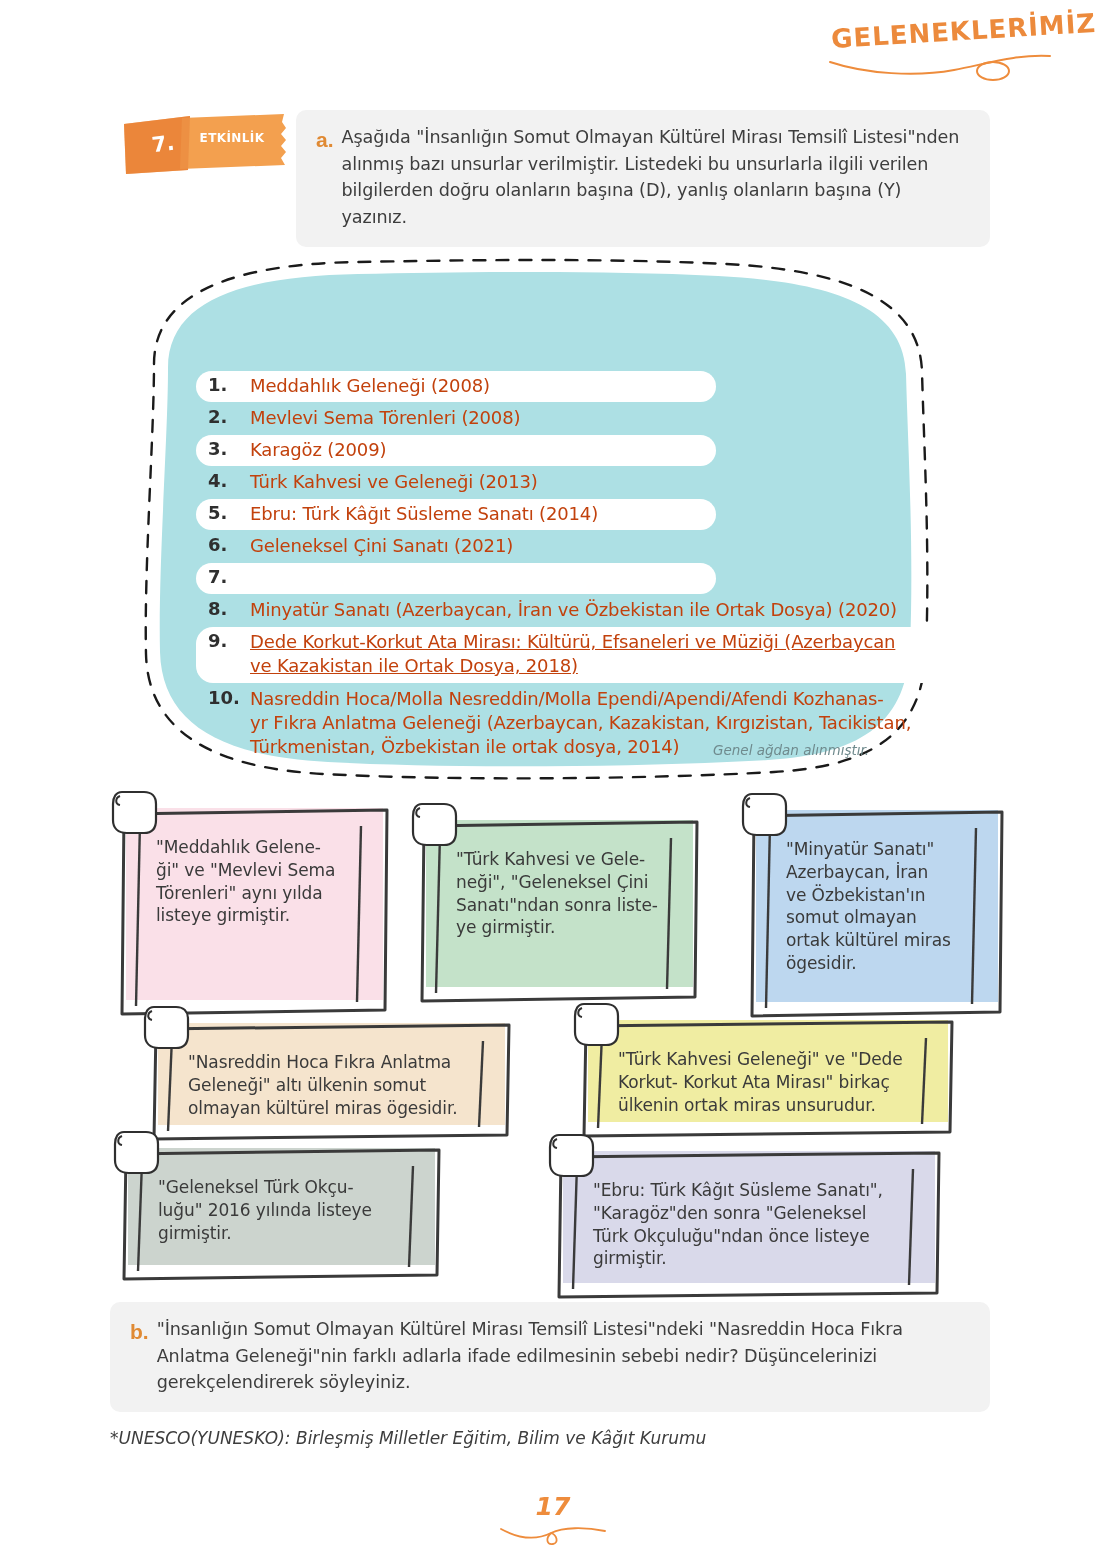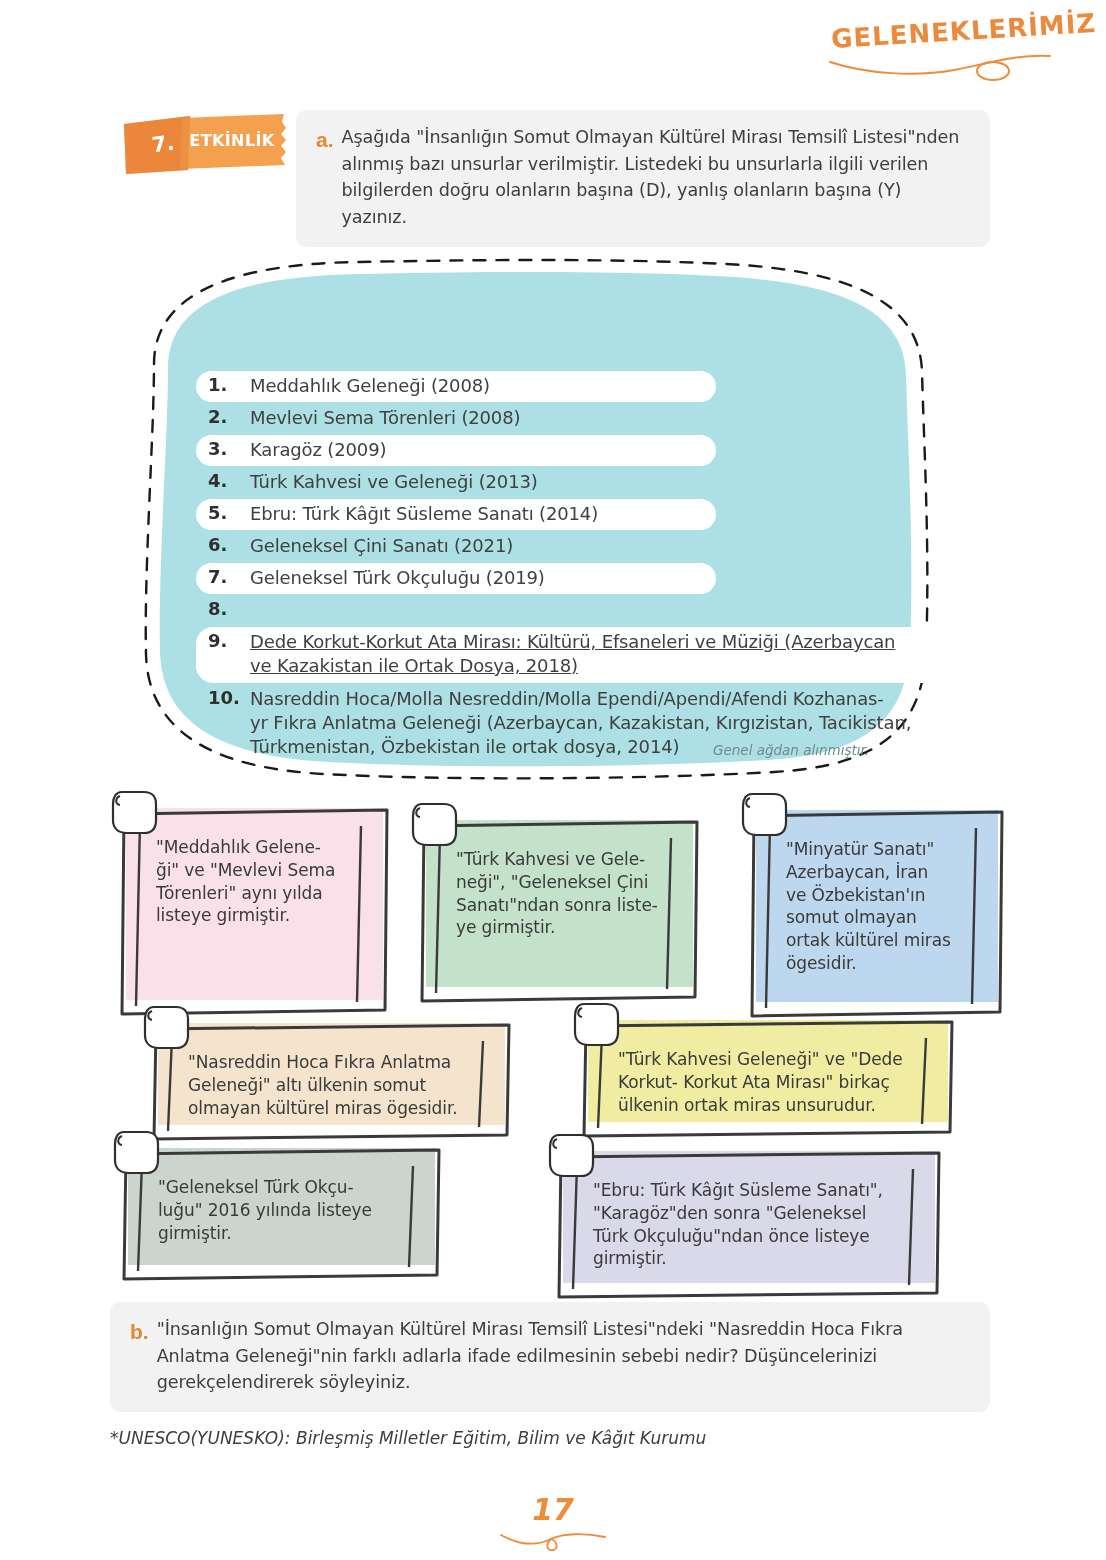--- a/index.html
+++ b/index.html
@@ -29,21 +29,21 @@
   .badge{position:absolute;left:118px;top:112px;width:170px;height:62px;}
   .badge svg{position:absolute;left:0;top:0;}
   .badge-num{
     position:absolute;left:22px;top:20px;width:46px;text-align:center;
     color:#ffffff;font-size:21px;font-weight:bold;
     font-family:"DejaVu Sans", sans-serif;
     transform:rotate(-7deg);
   }
   .badge-label{
     position:absolute;left:68px;top:19px;width:92px;text-align:center;
-    color:#ffffff;font-size:16px;font-weight:bold;letter-spacing:.4px;
+    color:#ffffff;font-size:12px;font-weight:bold;letter-spacing:.4px;
     font-family:"DejaVu Sans", sans-serif;
   }
 
   
   .prompt{
     position:absolute;background:#f2f2f2;border-radius:10px;
     padding:14px 22px 16px 20px;box-sizing:border-box;
   }
   .prompt-a{left:296px;top:110px;width:694px;}
   .prompt-b{left:110px;top:1302px;width:880px;}
@@ -77,21 +77,21 @@
   .li .pill{
     position:absolute;left:0;top:0;height:100%;
     background:#ffffff;border-radius:17px;z-index:0;
   }
   .li .inner{position:relative;z-index:1;display:flex;padding:3px 0 3px 12px;}
   .li .num{
     flex:0 0 42px;font-size:18px;font-weight:bold;color:#2f2f2f;
     font-family:"DejaVu Sans", sans-serif;
   }
   .li .txt{
-    font-size:18px;color:#404040;line-height:1.32;
+    font-size:18px;color:#c2410c;line-height:1.32;
     font-family:"DejaVu Sans", sans-serif;letter-spacing:-0.15px;
   }
   .credit{
     position:absolute;left:713px;top:742px;font-size:13.5px;color:#6f8a8d;
     font-style:italic;font-family:"DejaVu Sans", sans-serif;
   }
 
   
   .note{position:absolute;}
   .note .fill{position:absolute;left:8px;top:8px;right:0;bottom:0;}
@@ -104,21 +104,21 @@
   }
   .note .tab{position:absolute;left:-8px;top:-12px;}
 
   
   .footnote{
     position:absolute;left:110px;top:1428px;font-size:17px;color:#3d3d3d;
     font-style:italic;font-family:"DejaVu Sans", sans-serif;
   }
   .pageno{position:absolute;left:493px;top:1492px;width:120px;text-align:center;}
   .pageno .n{
-    font-size:30px;font-weight:bold;color:#ee8c3c;font-style:italic;
+    font-size:25px;font-weight:bold;color:#ee8c3c;font-style:italic;
     font-family:"DejaVu Sans", sans-serif;
   }
 </style>
 </head>
 <body>
 
 <div class="page">
 
   <div class="brand">
     <div class="brand-text">GELENEKLERİMİZ</div>
@@ -196,26 +196,26 @@
       <div class="li" style="min-height: 31px;">
         <div class="inner">
           <div class="num">6.</div>
           <div class="txt" style="white-space: pre-line;">Geleneksel Çini Sanatı (2021)</div>
         </div>
       </div>
       <div class="li" style="min-height: 31px;">
         <div class="pill" style="width: 520px; display: block;"></div>
         <div class="inner">
           <div class="num">7.</div>
-          <div class="txt" style="white-space: pre-line;">Geleneksel Türk Okçuluğu (2019)</div>
         </div>
       </div>
       <div class="li" style="min-height: 31px;">
         <div class="inner">
           <div class="num">8.</div>
+          <div class="txt" style="white-space: pre-line;">Minyatür Sanatı (Azerbaycan, İran ve Özbekistan ile Ortak Dosya) (2020)</div>
         </div>
       </div>
       <div class="li" style="min-height: 56px;">
         <div class="pill" style="width: 750px; display: block;"></div>
         <div class="inner">
           <div class="num">9.</div>
           <div class="txt" style="white-space: pre-line; text-decoration: underline;">Dede Korkut-Korkut Ata Mirası: Kültürü, Efsaneleri ve Müziği (Azerbaycan
 ve Kazakistan ile Ortak Dosya, 2018)</div>
         </div>
       </div>

